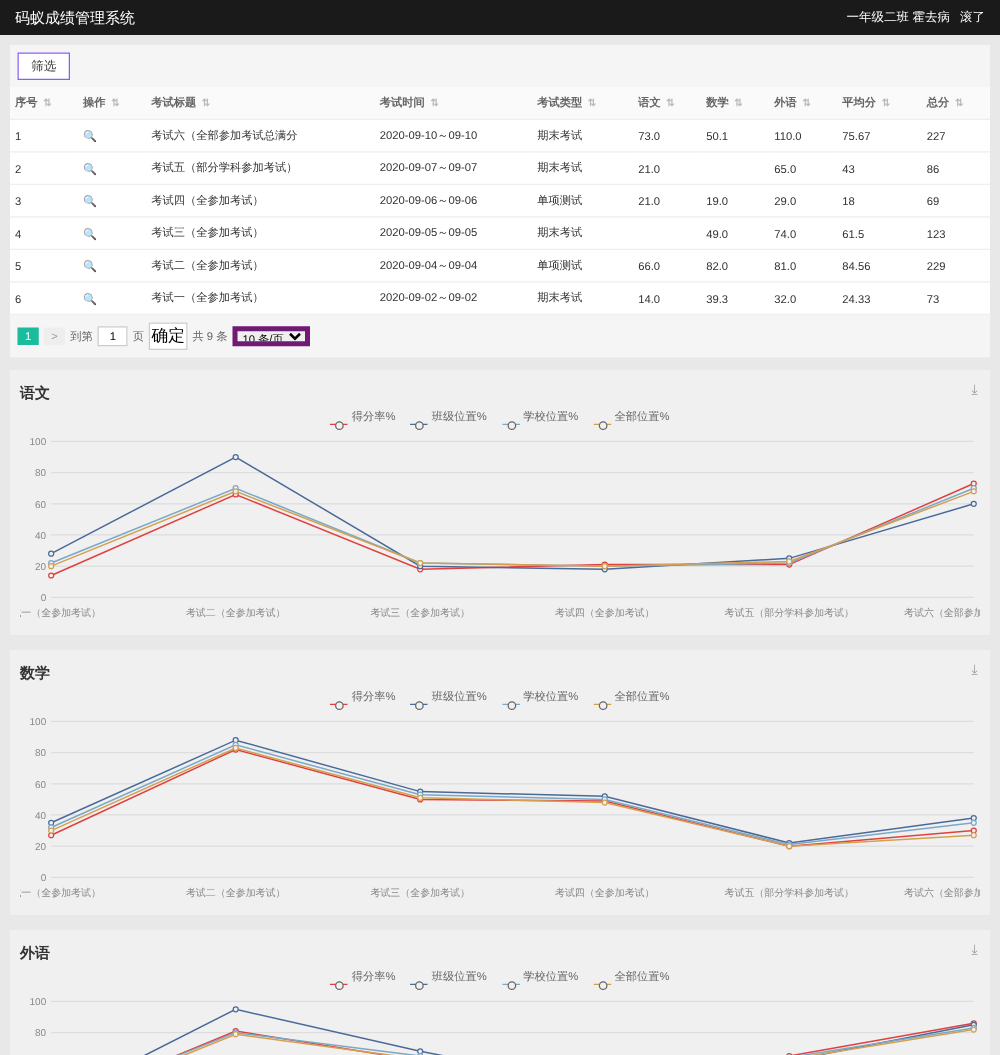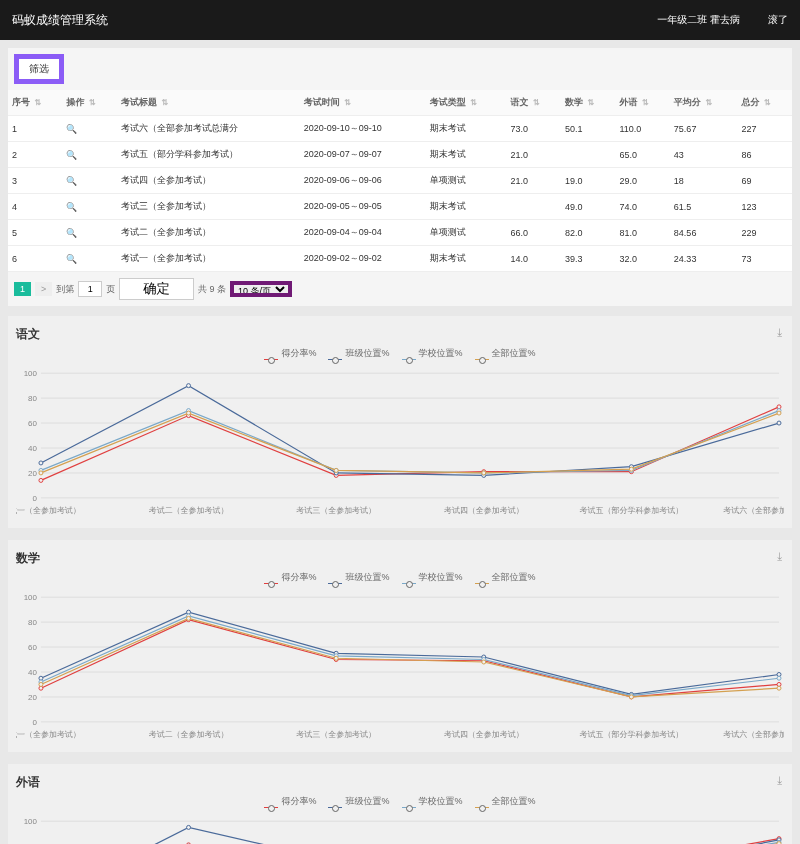--- a/index.html
+++ b/index.html
@@ -1,34 +1,34 @@
 <!DOCTYPE html>
 <html><head>
 <meta charset="utf-8">
 <style>
 *{margin:0;padding:0;box-sizing:border-box}
 body{font-family:"Microsoft YaHei",Arial,sans-serif;font-size:10px;background:#e8e8e8;color:#333}
-.header{background:#1a1a1a;color:#fff;height:40px;display:flex;align-items:center;justify-content:space-between;padding:0 12px}
+.header{background:#1a1a1a;color:#fff;height:28px;display:flex;align-items:center;justify-content:space-between;padding:0 12px}
 .header-title{font-size:12px;font-weight:500}
-.header-right{display:flex;gap:28px;font-size:10px}
+.header-right{display:flex;gap:8px;font-size:10px}
 .header-right a{color:#fff;text-decoration:none}
 .content{padding:8px}
 .panel{background:#f5f5f5;margin-bottom:10px}
-.filter-btn{display:inline-block;background:#fff;border:5px solid #8b5cf6;padding:3px 10px;margin:6px;font-size:10px;cursor:pointer}
+.filter-btn{display:inline-block;background:#fff;border:1px solid #8b5cf6;padding:3px 10px;margin:6px;font-size:10px;cursor:pointer}
 .table-wrap{background:#fff;overflow:hidden}
 table{width:100%;border-collapse:collapse;font-size:9px}
 th,td{padding:6px 4px;text-align:left;border-bottom:1px solid #eee;white-space:nowrap}
 th{background:#fafafa;color:#666;font-weight:bold}
 .sort-icon{color:#bbb;margin-left:2px;font-size:8px}
 .mag-icon{color:#999;cursor:pointer}
 .pagination{display:flex;align-items:center;padding:6px;gap:4px;font-size:9px;color:#666}
 .page-cur{background:#1abc9c;color:#fff;padding:2px 6px}
 .page-next{background:#eee;color:#999;padding:2px 6px}
 .page-input{width:24px;height:16px;border:1px solid #ccc;text-align:center;font-size:9px}
-.page-go{border:1px solid #ccc;padding:1px 23px;background:#fff;cursor:pointer}
+.page-go{border:1px solid #ccc;padding:1px 1px;background:#fff;cursor:pointer}
 .page-select{border:4px solid #701a75;font-size:9px;height:16px}
 .chart-panel{background:#f0f0f0;margin-bottom:12px;padding:10px 8px;position:relative}
 .chart-title{font-size:12px;font-weight:600;margin-bottom:4px}
 .chart-legend{text-align:center;font-size:9px;color:#666;margin-bottom:6px}
 .legend-item{display:inline-flex;align-items:flex-end;margin:0 6px;gap:3px}
 .legend-sym{display:inline-block;width:14px;height:1px;position:relative}
 .legend-sym::before{content:"";position:absolute;width:5px;height:5px;border-radius:50%;left:4px;top:-2px;border:1px solid;background:#f0f0f0}
 .dl-icon{position:absolute;top:10px;right:10px;color:#999;cursor:pointer;font-size:11px}
 .chart-svg{width:100%;height:150px;display:block}
 .axis-text{font-size:8px;fill:#888}

